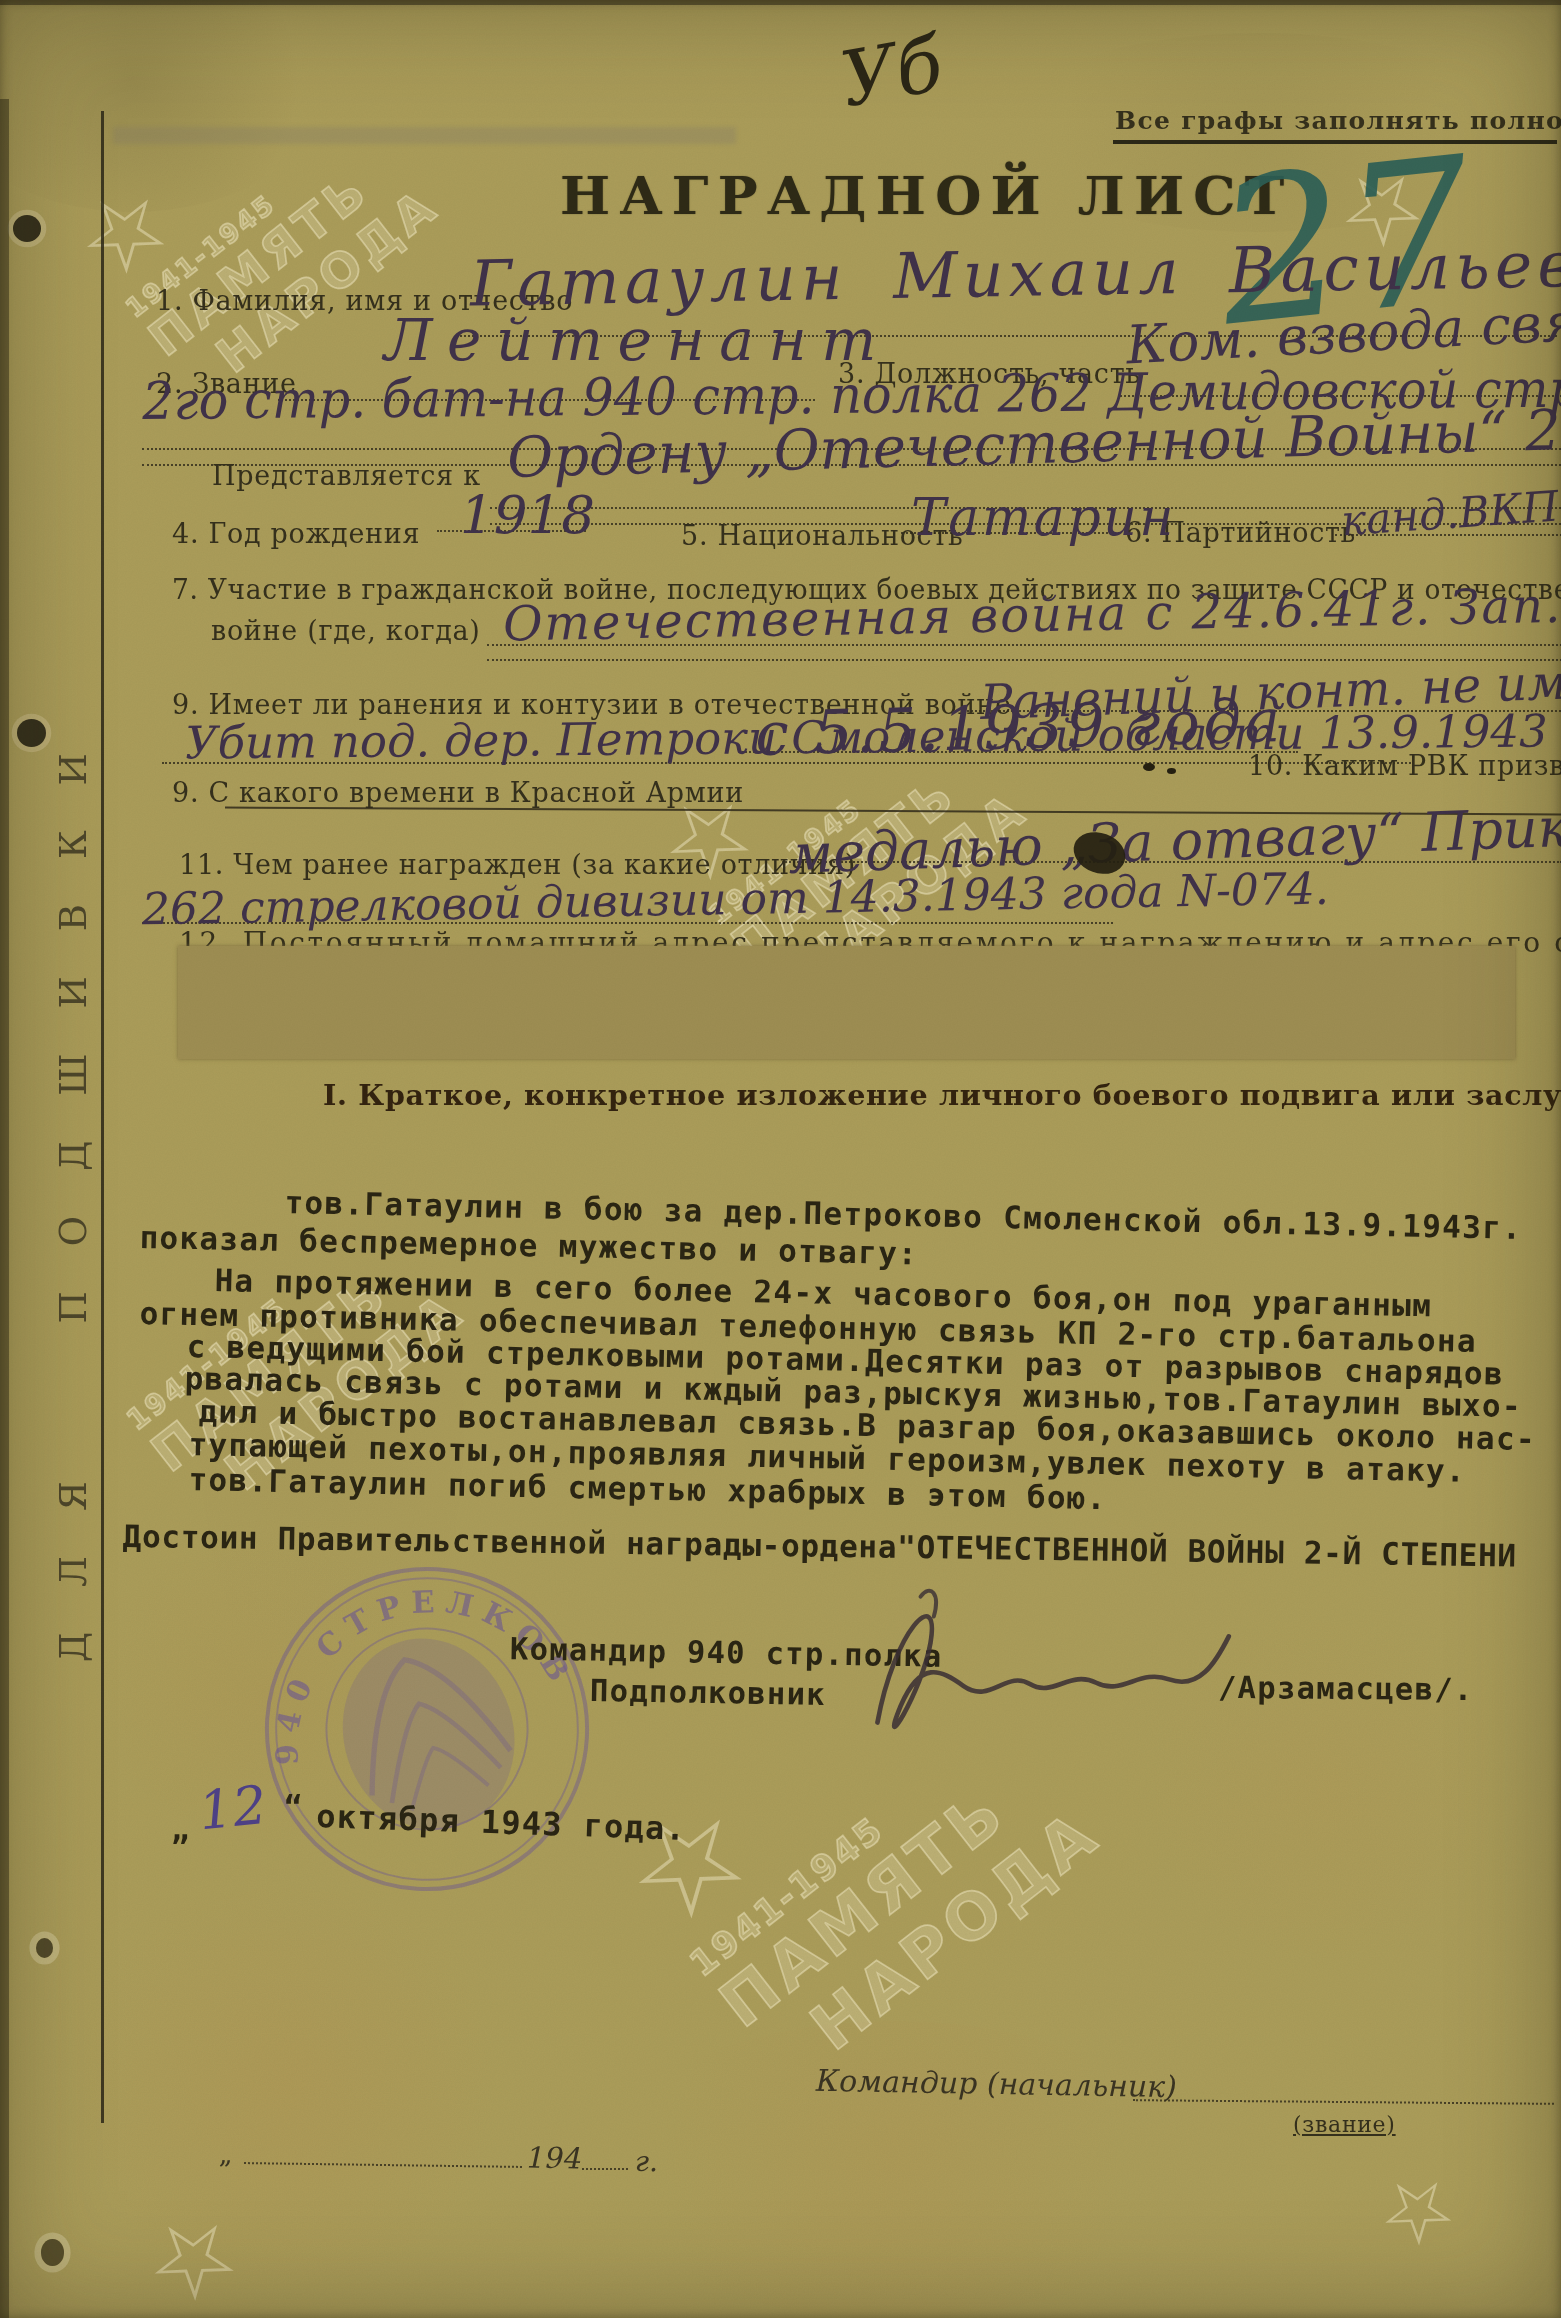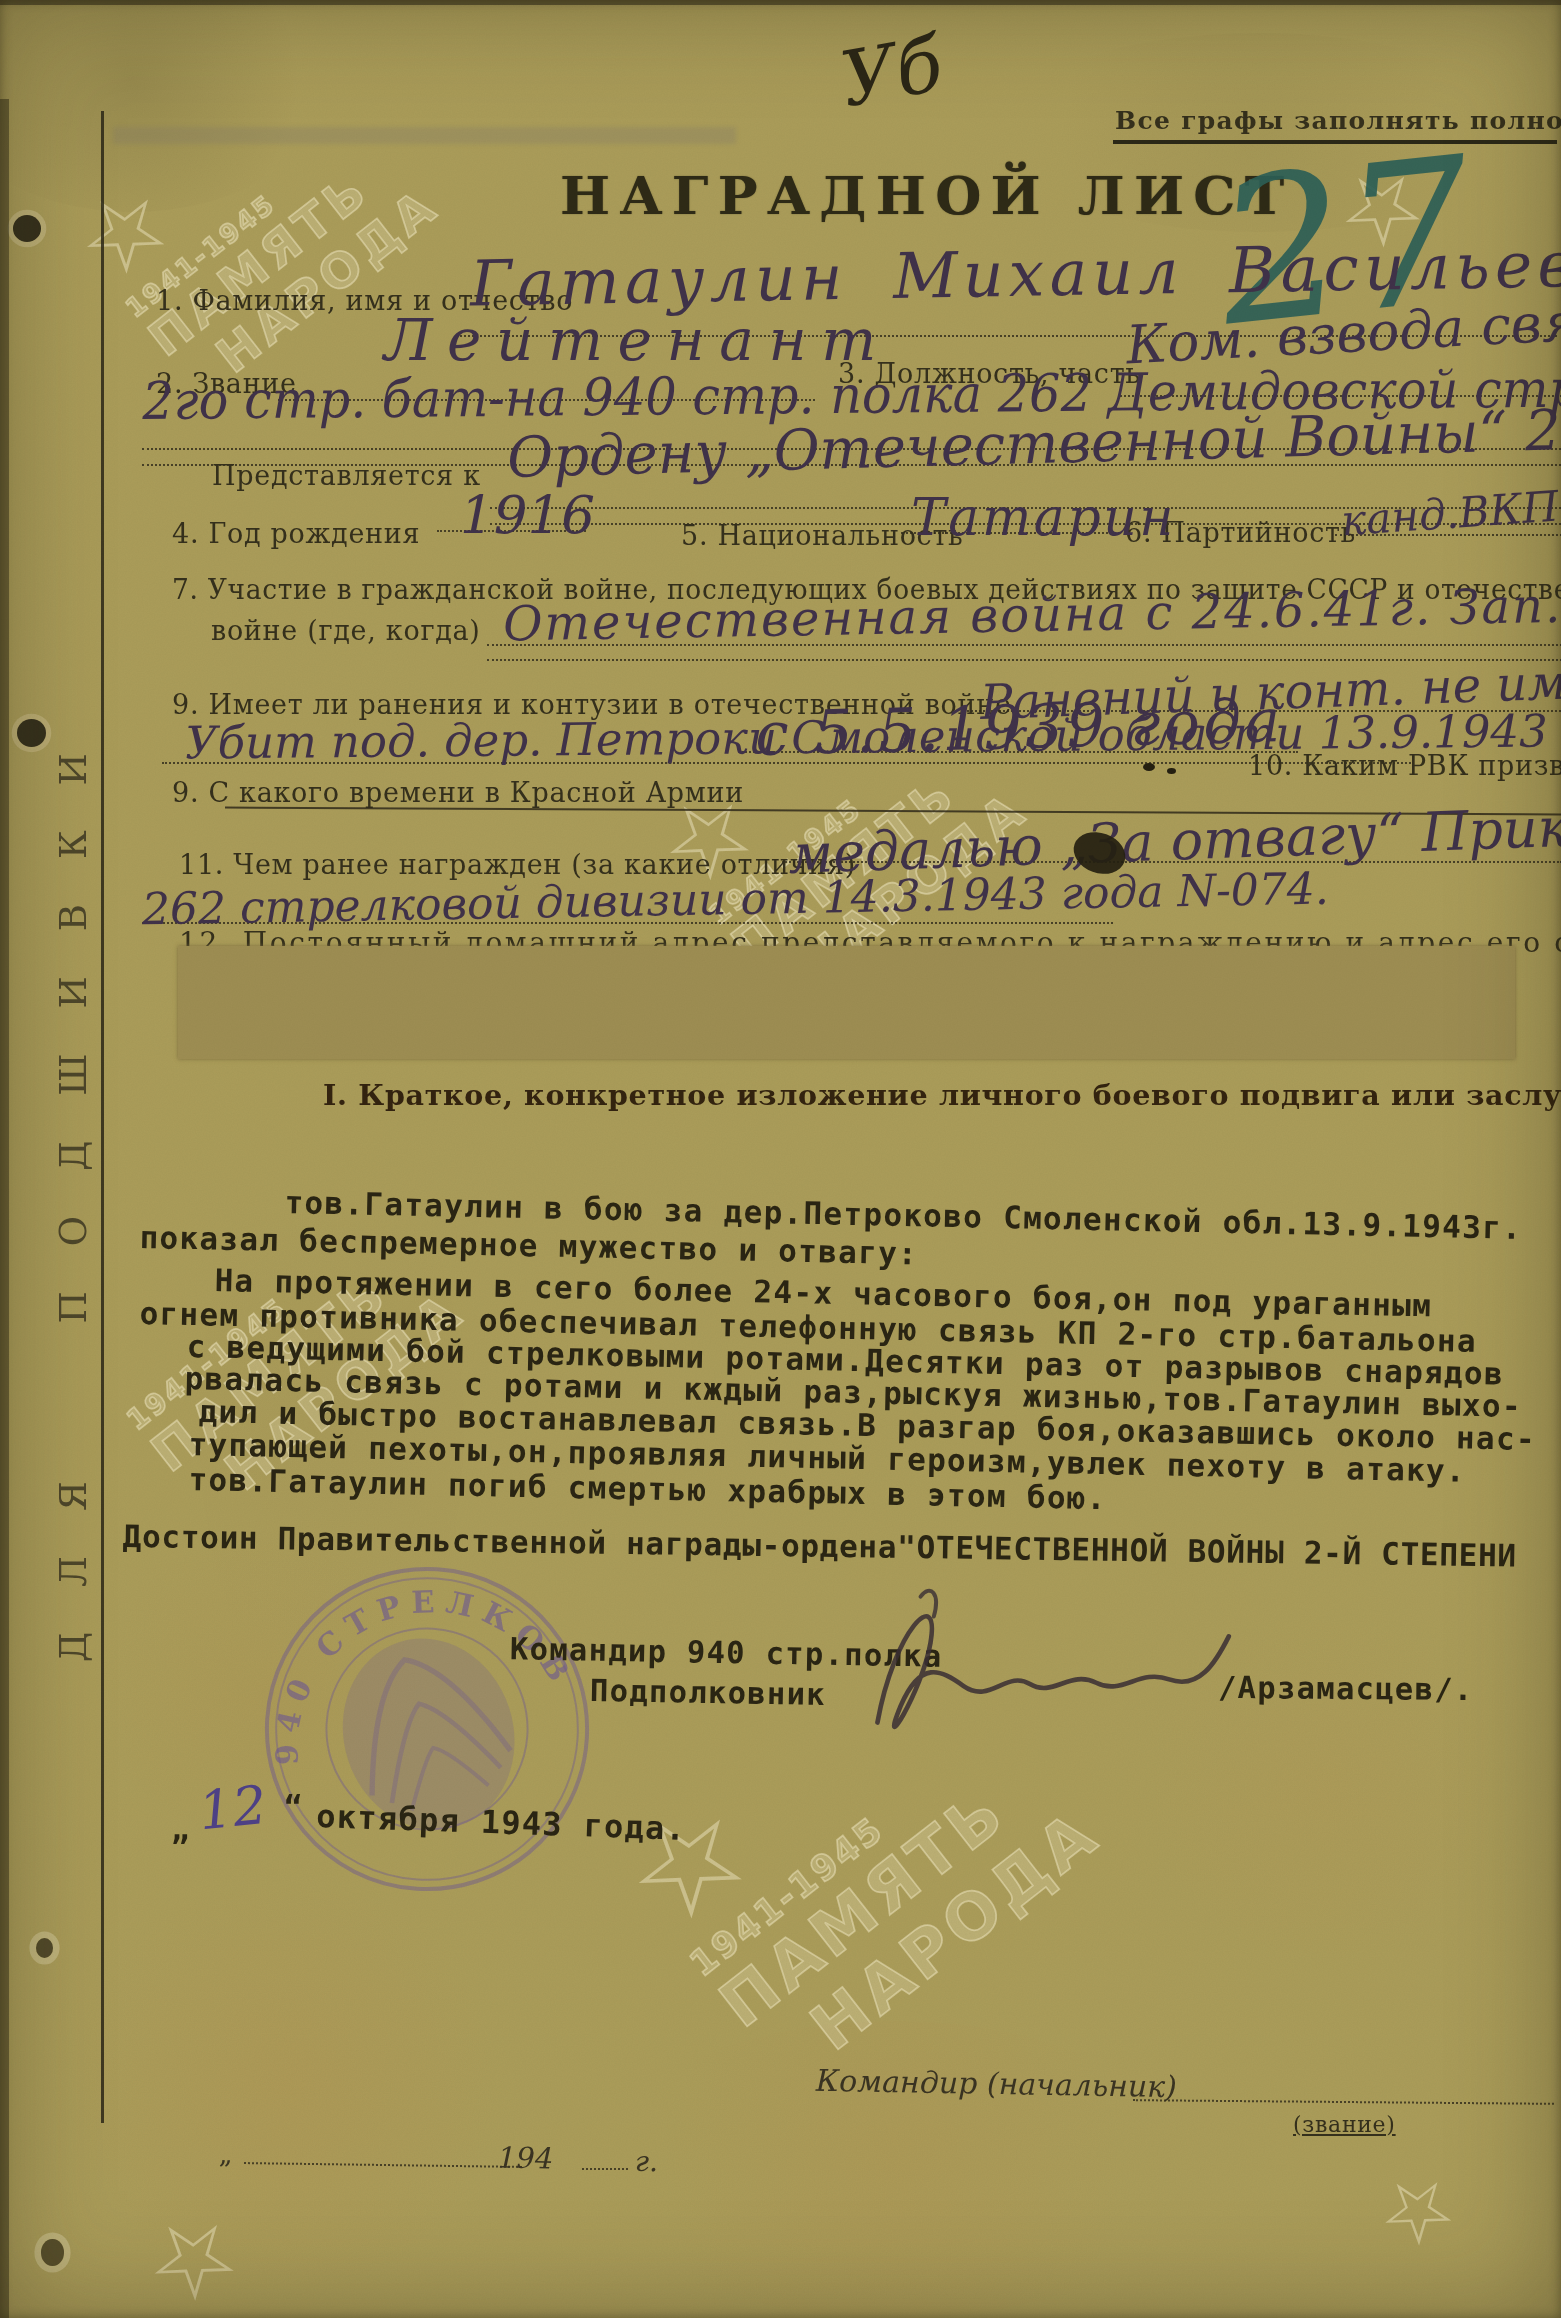--- a/index.html
+++ b/index.html
@@ -94,21 +94,21 @@
   <div class="abs hand" style="left:142px;top:371px;font-size:52px;transform:rotate(-.5deg) scaleX(.95);transform-origin:left top;z-index:4;">2го стр. бат-на 940 стр. полка 262 Демидовской стр. дивизии</div>
   <div class="abs dotl" style="left:142px;top:448px;width:1419px;z-index:3;"></div>
   <div class="abs dotl" style="left:142px;top:464px;width:1419px;z-index:3;"></div>
 
   <div class="abs lbl" style="left:212px;top:460px;z-index:3;">Представляется к</div>
   <div class="abs hand" style="left:507px;top:407px;font-size:56px;transform:rotate(-1.5deg);z-index:4;">Ордену „Отечественной Войны“ 2й степени</div>
   <div class="abs dotl" style="left:490px;top:507px;width:1071px;z-index:3;"></div>
   <div class="abs dotl" style="left:490px;top:523px;width:1071px;z-index:3;"></div>
 
   <div class="abs lbl" style="left:172px;top:518px;z-index:3;">4.  Год рождения</div>
-  <div class="abs hand" style="left:460px;top:484px;font-size:53px;z-index:4;">1916</div>
+  <div class="abs hand" style="left:460px;top:484px;font-size:53px;z-index:4;">1918</div>
   <div class="abs dotl" style="left:437px;top:530px;width:149px;z-index:3;"></div>
   <div class="abs lbl" style="left:681px;top:520px;z-index:3;">5. Национальность</div>
   <div class="abs hand" style="left:911px;top:487px;font-size:52px;letter-spacing:2.6px;z-index:4;">Татарин</div>
   <div class="abs dotl" style="left:901px;top:532px;width:219px;z-index:3;"></div>
   <div class="abs lbl" style="left:1125px;top:517px;z-index:3;">6. Партийность</div>
   <div class="abs hand" style="left:1341px;top:487px;font-size:42px;transform:rotate(-4deg);z-index:4;">канд.ВКП(б)</div>
   <div class="abs dotl" style="left:1335px;top:534px;width:227px;z-index:3;"></div>
 
   <div class="abs lbl" style="left:172px;top:574px;transform:scaleX(.98);transform-origin:left top;z-index:3;">7.  Участие в гражданской войне, последующих боевых действиях по защите СССР и отечественной</div>
   <div class="abs lbl" style="left:211px;top:615px;z-index:3;">войне (где, когда)</div>
@@ -180,21 +180,21 @@
   <div class="abs hand" style="left:199px;top:1777px;font-size:53px;color:#4e4188;transform:rotate(-6deg);z-index:4;">12</div>
   <div class="abs typed" style="left:284px;top:1789px;font-size:30.5px;z-index:4;">“</div>
   <div class="abs typed" style="left:317px;top:1797px;font-size:32px;transform:rotate(2deg);transform-origin:left top;z-index:4;">октября 1943 года.</div>
 
   <div class="abs hand" style="left:816px;top:2066px;font-size:30px;color:#3a3422;transform:rotate(1deg);z-index:3;">Командир (начальник)</div>
   <div class="abs dotl" style="left:1133px;top:2101px;width:421px;transform:rotate(.5deg);z-index:3;"></div>
   <div class="abs lbl" style="left:1293px;top:2112px;font-size:22px;z-index:3;text-decoration:underline;">(звание)</div>
 
   <div class="abs" style="left:219px;top:2138px;font-size:26.5px;color:#3a3422;z-index:3;transform:rotate(1deg);font-family:'DejaVu Serif',serif;">„</div>
   <div class="abs dotl" style="left:244px;top:2164px;width:278px;transform:rotate(.8deg);z-index:3;"></div>
-  <div class="abs hand" style="left:498px;top:2141px;font-size:29px;color:#3a3422;transform:rotate(1deg);z-index:3;">194</div>
+  <div class="abs hand" style="left:527px;top:2141px;font-size:29px;color:#3a3422;transform:rotate(1deg);z-index:3;">194</div>
   <div class="abs dotl" style="left:582px;top:2168px;width:46px;z-index:3;"></div>
   <div class="abs hand" style="left:635px;top:2145px;font-size:28px;color:#3a3422;transform:rotate(1deg);z-index:3;">г.</div>
 
   <div class="blob" style="left:13.2px;top:215px;width:28px;height:26.5px;background:#35301c;box-shadow:0 0 0 5.3px rgba(210,198,150,.5);"></div>
   <div class="blob" style="left:17px;top:719px;width:29px;height:28px;background:#35301c;box-shadow:0 0 0 5.3px rgba(210,198,150,.45);"></div>
   <div class="blob" style="left:36px;top:1938px;width:17px;height:20px;background:rgba(60,54,30,.8);box-shadow:0 0 0 6.6px rgba(215,205,160,.5);"></div>
   <div class="blob" style="left:41px;top:2239px;width:22.5px;height:26.5px;background:rgba(60,54,30,.75);box-shadow:0 0 0 6.6px rgba(215,205,160,.5);"></div>
   <div class="abs" style="left:0;top:99px;width:9.3px;height:2219px;background:rgba(30,26,12,.45);z-index:6;"></div>
   <div class="abs" style="left:0;top:0;width:1561px;height:5.3px;background:rgba(25,22,10,.5);z-index:6;"></div>
 

